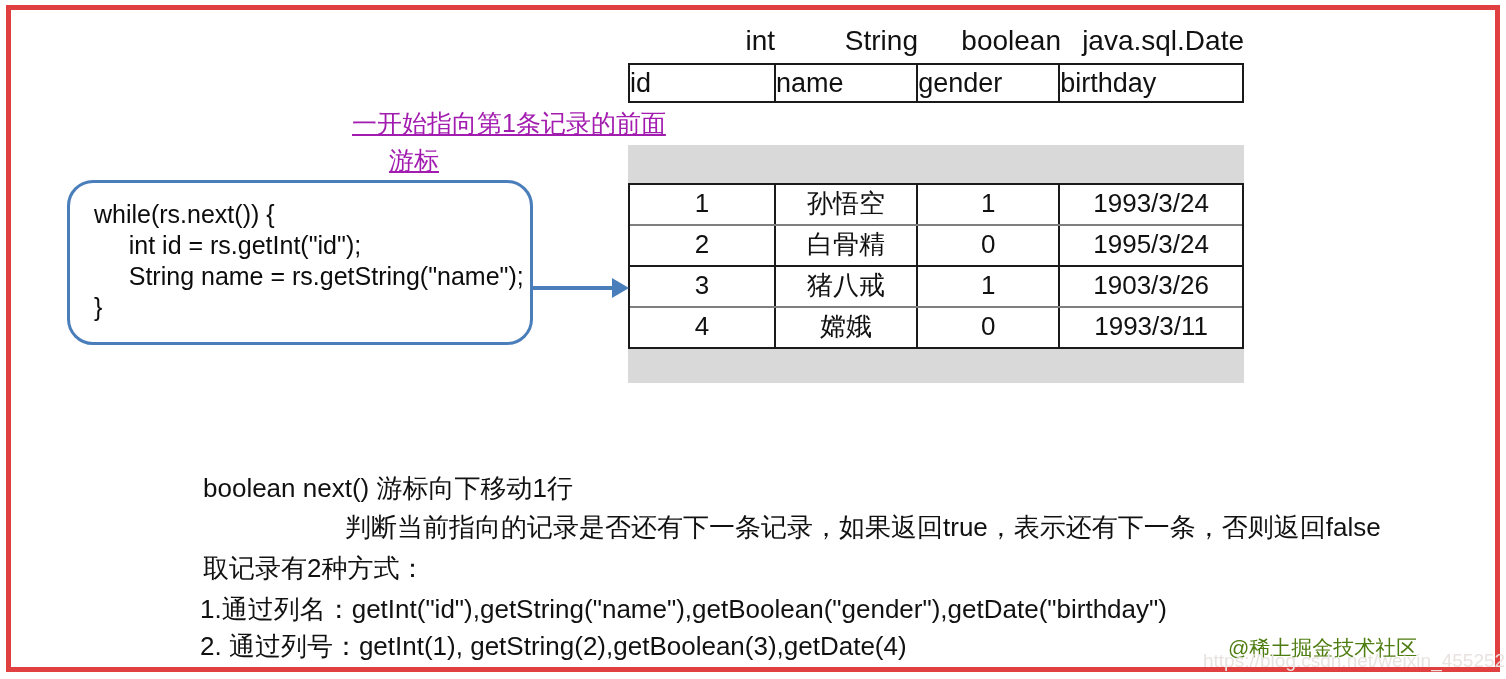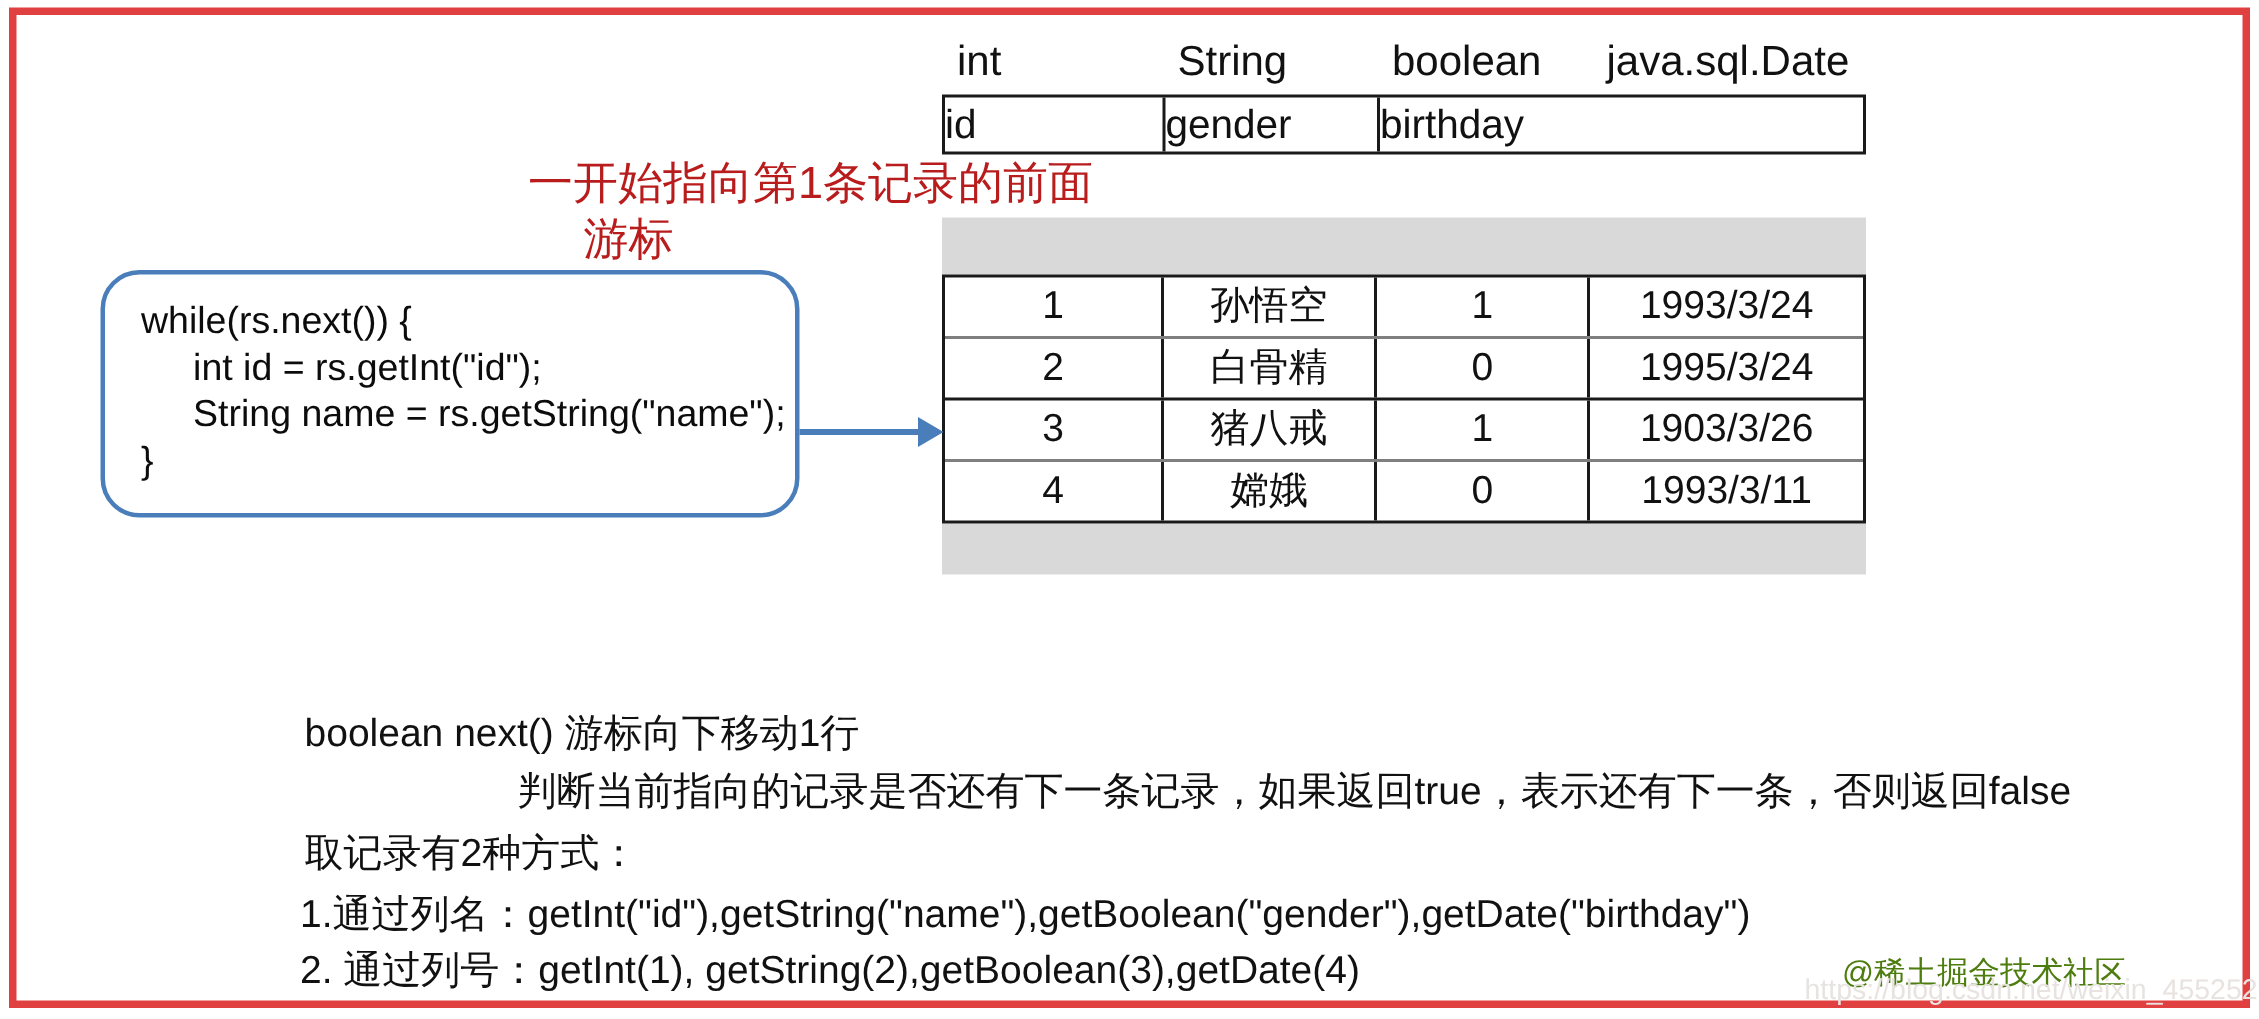--- a/index.html
+++ b/index.html
@@ -38,20 +38,21 @@
     height: 42px;
     display: flex;
   }
   #typerow .tcell {
     font-size: 28px;
     color: #111111;
     line-height: 42px;
     padding-left: 10px;
     box-sizing: border-box;
     white-space: nowrap;
+    text-align: right;
   }
   .col-id     { width: 147px; }
   .col-name   { width: 143px; }
   .col-gender { width: 143px; }
   .col-birth  { width: 183px; }
 
   #headtable {
     position: absolute;
     left: 628px;
     top: 63px;
@@ -105,24 +106,25 @@
     text-align: center;
     border-right: 2px solid #1a1a1a;
     box-sizing: border-box;
     white-space: nowrap;
   }
   #datatable .dcell:last-child { border-right: none; }
 
   
   .cn-note {
     position: absolute;
-    font-size: 30px;
-    color: #b91c1c;
+    font-size: 25px;
+    color: #a21caf;
     white-space: nowrap;
     line-height: 30px;
+    text-decoration: underline;
   }
   #note-line1 { left: 352px; top: 108px; }
   #note-line2 { left: 389px; top: 145px; }
 
   
   #codebox {
     position: absolute;
     left: 67px;
     top: 180px;
     width: 466px;
@@ -203,20 +205,21 @@
 
   <div id="typerow">
     <div class="tcell col-id">int</div>
     <div class="tcell col-name">String</div>
     <div class="tcell col-gender">boolean</div>
     <div class="tcell col-birth">java.sql.Date</div>
   </div>
 
   <div id="headtable">
     <div class="hcell col-id">id</div>
+    <div class="hcell col-name">name</div>
     <div class="hcell col-gender">gender</div>
     <div class="hcell col-birth">birthday</div>
   </div>
 
   <div id="graypanel"></div>
 
   <div id="datatable">
     <div class="drow sep-gray">
       <div class="dcell col-id">1</div>
       <div class="dcell col-name">孙悟空</div>

